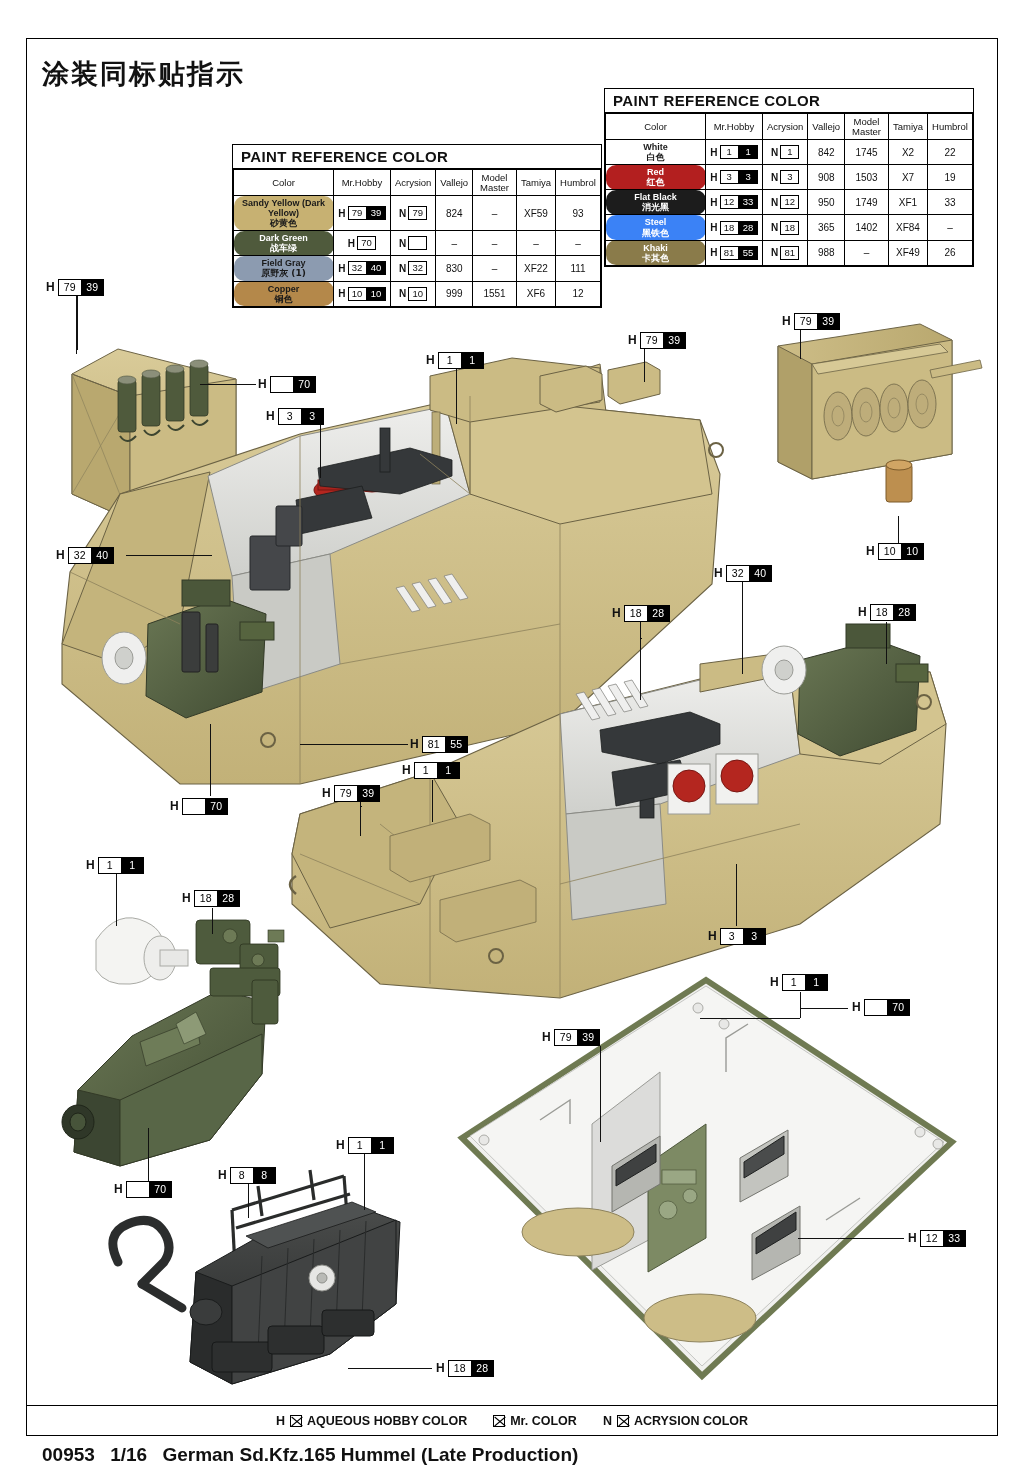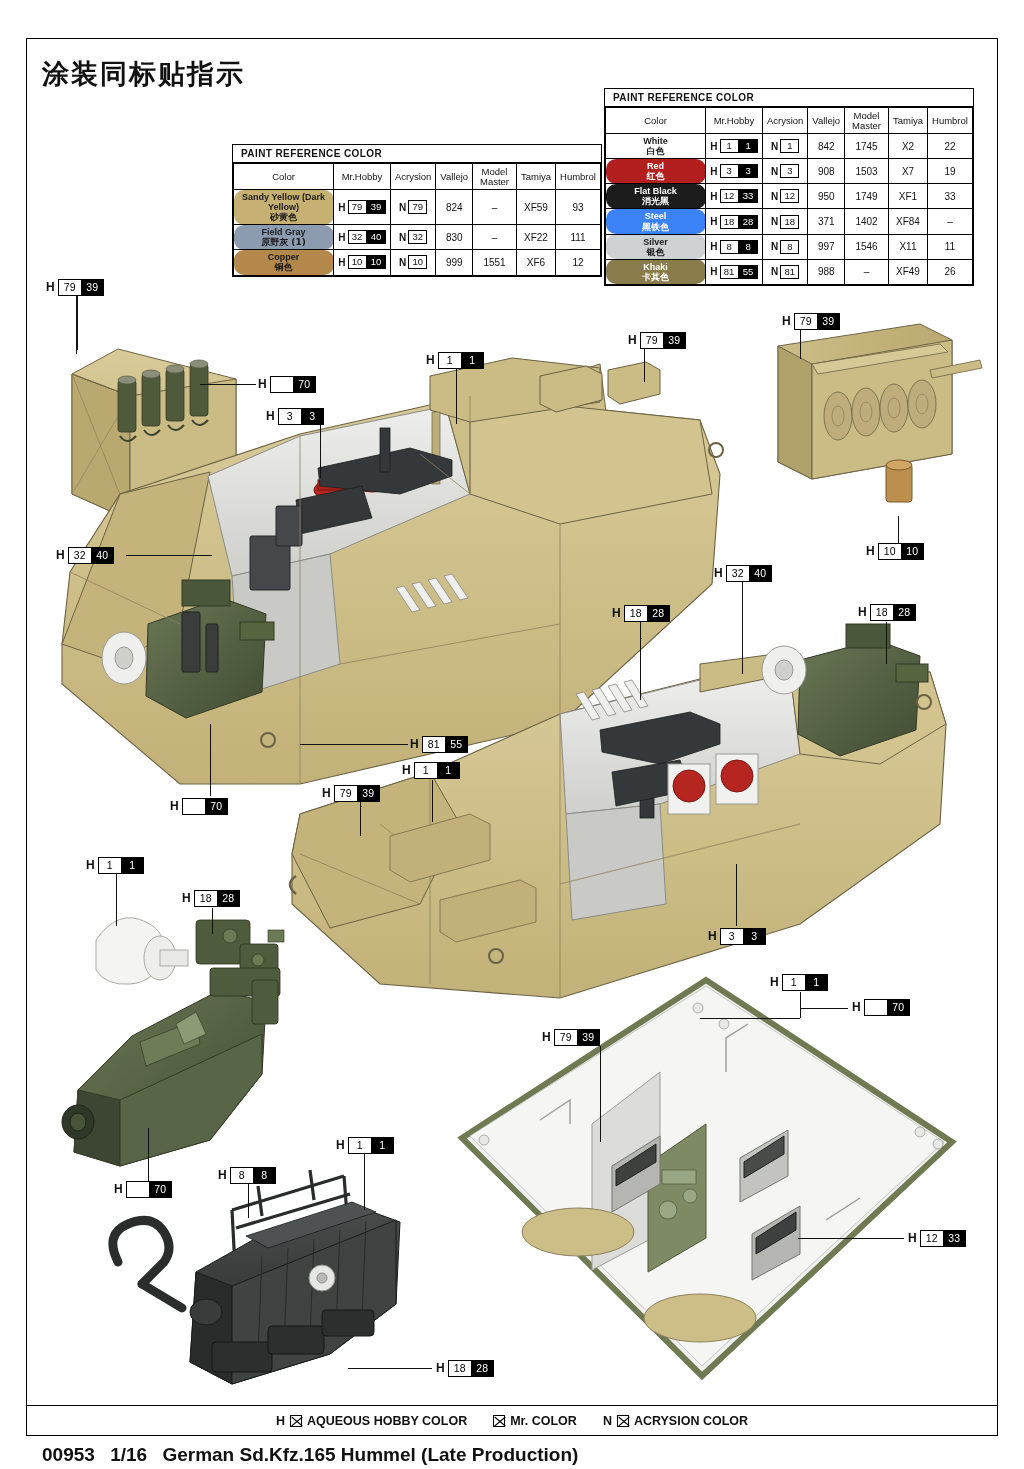--- a/index.html
+++ b/index.html
@@ -32,21 +32,21 @@
     letter-spacing:0px;
   }
 
   
   .paint-table {
     position:absolute;
     border:1.2px solid #000;
     background:#fff;
   }
   .paint-table .pt-head {
-    font-size:10px; font-weight:bold; letter-spacing:0.4px;
+    font-size:15px; font-weight:bold; letter-spacing:0.4px;
     padding:3px 6px 3px 8px;
     border-bottom:1.2px solid #000;
   }
   table.pt {
     border-collapse:collapse; width:100%;
     font-size:10px;
   }
   table.pt th, table.pt td {
     border:0.8px solid #000;
     padding:2px 3px;
@@ -214,40 +214,24 @@
             <td class="colcell" style="background:#3b82f6;color:#fff;">Steel<span class="cn">黑铁色</span></td>
             <td class="brandcell"><span class="chip">
                 <span class="letter">H</span>
                 <span class="num">18</span>
                 <span class="num dark">28</span>
               </span></td>
             <td class="brandcell"><span class="chip">
                 <span class="letter">N</span>
                 <span class="num">18</span>
               </span></td>
-            <td>371</td>
+            <td>365</td>
             <td>1402</td>
             <td>XF84</td>
             <td>–</td>
-          </tr>
-          <tr>
-            <td class="colcell" style="background:#cfd2d4;color:#1a1a1a;">Silver<span class="cn">银色</span></td>
-            <td class="brandcell"><span class="chip">
-                <span class="letter">H</span>
-                <span class="num">8</span>
-                <span class="num dark">8</span>
-              </span></td>
-            <td class="brandcell"><span class="chip">
-                <span class="letter">N</span>
-                <span class="num">8</span>
-              </span></td>
-            <td>997</td>
-            <td>1546</td>
-            <td>X11</td>
-            <td>11</td>
           </tr>
           <tr>
             <td class="colcell" style="background:#8a7b4a;color:#fff;">Khaki<span class="cn">卡其色</span></td>
             <td class="brandcell"><span class="chip">
                 <span class="letter">H</span>
                 <span class="num">81</span>
                 <span class="num dark">55</span>
               </span></td>
             <td class="brandcell"><span class="chip">
                 <span class="letter">N</span>
@@ -285,20 +269,35 @@
                 <span class="num dark">39</span>
               </span></td>
             <td class="brandcell"><span class="chip">
                 <span class="letter">N</span>
                 <span class="num">79</span>
               </span></td>
             <td>824</td>
             <td>–</td>
             <td>XF59</td>
             <td>93</td>
+          </tr>
+          <tr>
+            <td class="colcell" style="background:#4f5a3c;color:#fff;">Dark Green<span class="cn">战车绿</span></td>
+            <td class="brandcell"><span class="chip">
+                <span class="letter">H</span>
+                <span class="num">70</span>
+              </span></td>
+            <td class="brandcell"><span class="chip">
+                <span class="letter">N</span>
+                <span class="num">&nbsp;</span>
+              </span></td>
+            <td>–</td>
+            <td>–</td>
+            <td>–</td>
+            <td>–</td>
           </tr>
           <tr>
             <td class="colcell" style="background:#8c9bb0;color:#1a1a1a;">Field Gray<span class="cn">原野灰 (1)</span></td>
             <td class="brandcell"><span class="chip">
                 <span class="letter">H</span>
                 <span class="num">32</span>
                 <span class="num dark">40</span>
               </span></td>
             <td class="brandcell"><span class="chip">
                 <span class="letter">N</span>

